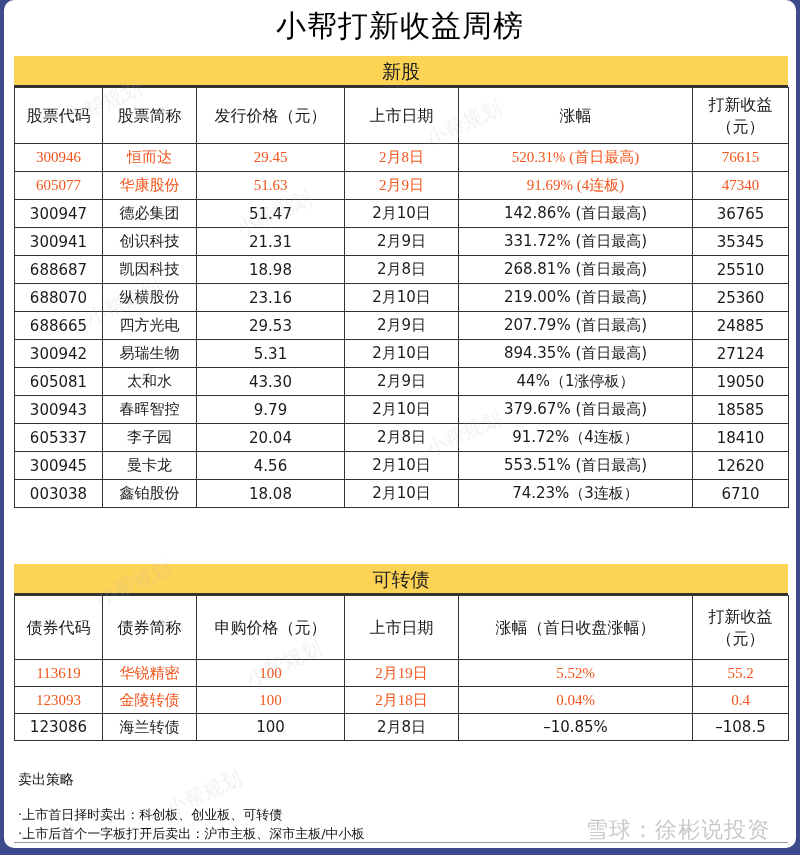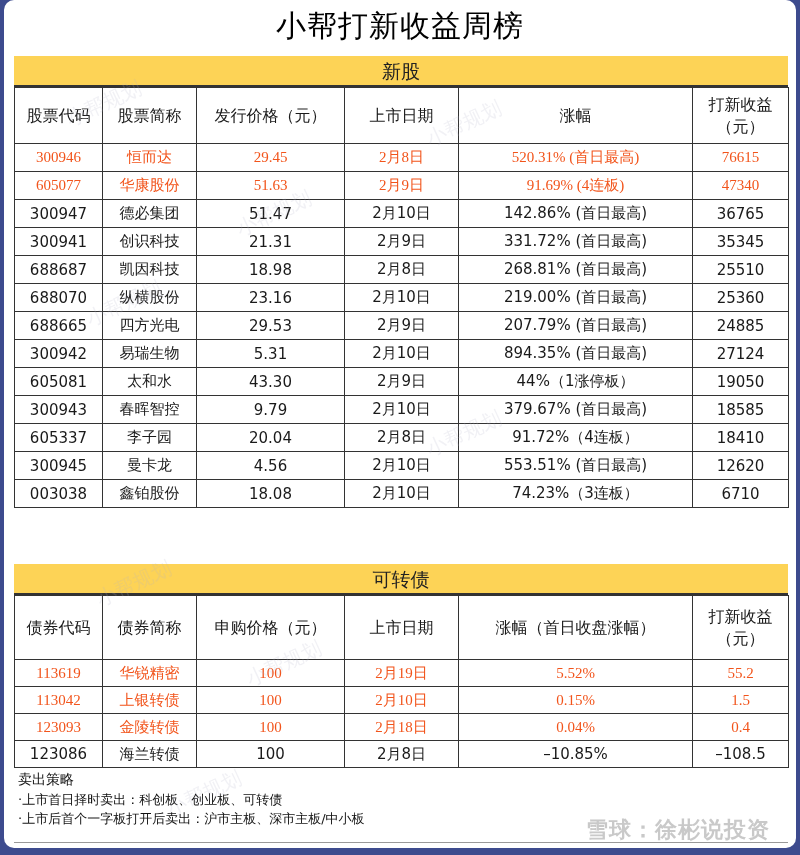--- a/index.html
+++ b/index.html
@@ -10,22 +10,22 @@
   .sec-head{height:29px;background:#fdd356;text-align:center;font-size:19px;line-height:30px;color:#222;border-bottom:2px solid #333;}
   table{border-collapse:collapse;width:774px;table-layout:fixed;}
   td,th{border:1px solid #333;text-align:center;font-size:15px;color:#1a1a1a;padding:0;font-weight:normal;}
   th{font-size:16px;line-height:22px;}
   .new th{height:55px;}
   .new td{height:27px;}
   .cb th{height:63px;}
   .cb td{height:26px;}
   tr.hl td{color:#f2541b;font-family:Liberation Serif, serif;}
   .notes{position:absolute;left:14px;top:770px;font-size:13px;line-height:19px;color:#111;}
-  .notes .h{font-size:14px;margin-bottom:1px;}
-  .wm-footer{position:absolute;right:26px;top:815px;font-size:22px;color:#c9c9c9;letter-spacing:1px;font-weight:bold;}
+  .notes .h{font-size:14px;margin-bottom:16px;}
+  .wm-footer{position:absolute;right:26px;top:815px;font-size:22px;color:#c9c9c9;letter-spacing:1px;}
   .wm{position:absolute;font-size:20px;color:rgba(180,180,200,0.18);transform:rotate(-25deg);pointer-events:none;}
   .bottom-line{position:absolute;left:10px;top:842px;width:774px;border-top:1px solid #999;}
 </style>
 </head>
 <body>
 
 <div class="card">
   <div class="title">小帮打新收益周榜</div>
 
   <div class="section" style="top:56px;">
@@ -182,28 +182,20 @@
       <tbody id="cb-body">
           <tr class="hl">
             <td>113619</td>
             <td>华锐精密</td>
             <td>100</td>
             <td>2月19日</td>
             <td>5.52%</td>
             <td>55.2</td>
           </tr>
           <tr class="hl">
-            <td>113042</td>
-            <td>上银转债</td>
-            <td>100</td>
-            <td>2月10日</td>
-            <td>0.15%</td>
-            <td>1.5</td>
-          </tr>
-          <tr class="hl">
             <td>123093</td>
             <td>金陵转债</td>
             <td>100</td>
             <td>2月18日</td>
             <td>0.04%</td>
             <td>0.4</td>
           </tr>
           <tr>
             <td>123086</td>
             <td>海兰转债</td>

